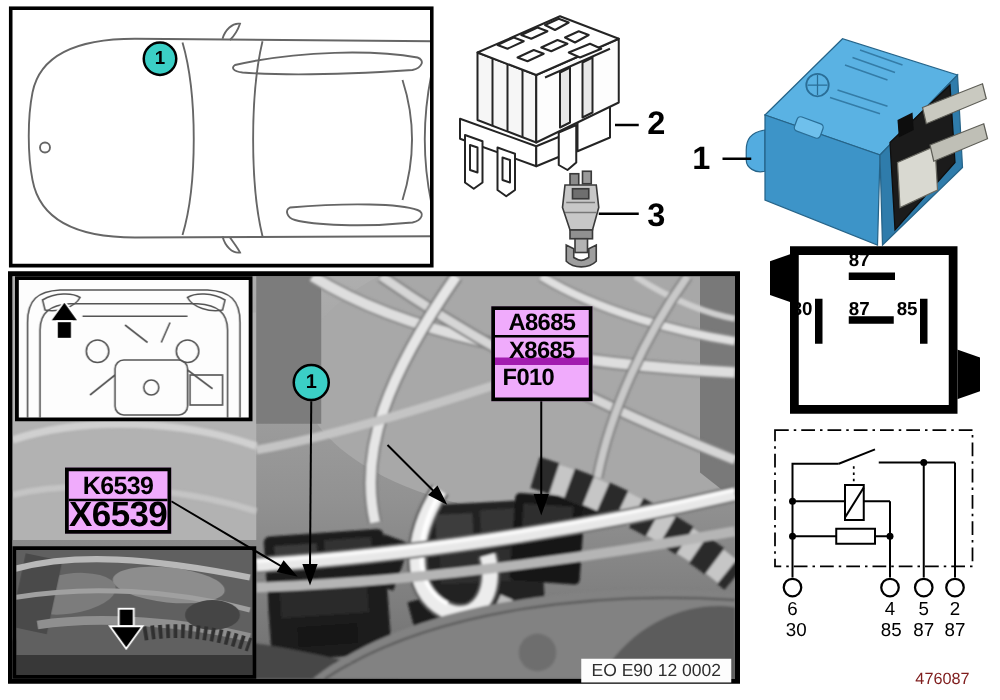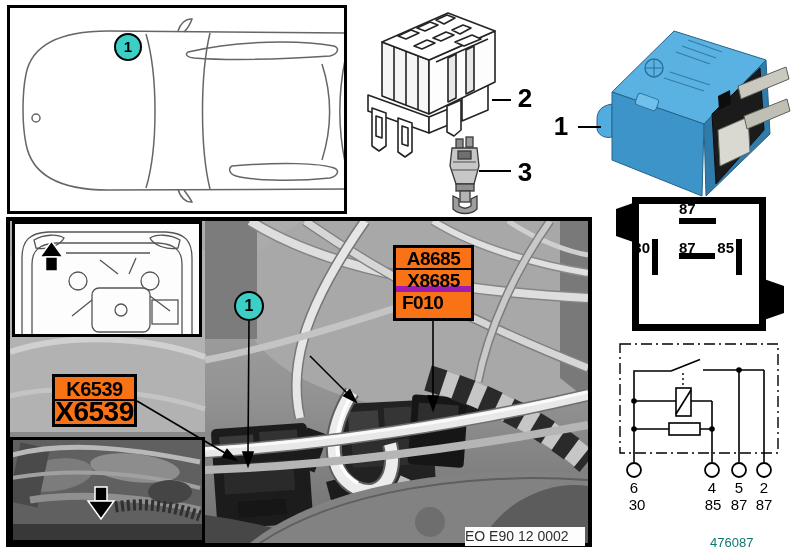--- a/index.html
+++ b/index.html
@@ -5,21 +5,21 @@
   html,body{margin:0;padding:0;background:#ffffff;}
   *{box-sizing:border-box;}
   #stage{position:relative;width:800px;height:560px;background:#fff;overflow:hidden;
          font-family:"Liberation Sans", sans-serif;color:#000;}
   .abs{position:absolute;}
   svg{display:block;}
   .frame{position:absolute;border:3px solid #000;background:transparent;}
   .callout{position:absolute;border:2px solid #000;border-radius:50%;
            background:var(--callout,#3BCFC6);font-weight:bold;text-align:center;}
   .big-num{position:absolute;font-size:26px;font-weight:bold;text-align:center;line-height:28px;}
-  .lbl-box{position:absolute;background:#f97316;border:3px solid #000;}
+  .lbl-box{position:absolute;background:#f0abfc;border:3px solid #000;}
   .lbl-row{font-weight:bold;text-align:center;letter-spacing:-0.5px;}
   .pin-txt{position:absolute;font-size:15px;font-weight:bold;line-height:16px;}
   .sch-txt{position:absolute;font-size:15px;line-height:16px;text-align:center;width:28px;}
   .bar{position:absolute;background:#000;}
 </style>
 </head>
 <body>
 
 <div id="stage">
 
@@ -290,16 +290,16 @@
   <div class="lbl-row" style="height:24px;font-size:20px;line-height:24px;border-bottom:2px solid #000">K6539</div>
   <div class="lbl-row" style="height:21px;font-size:28px;line-height:22px">X6539</div>
 </div>
 <div class="lbl-box" style="left:393px;top:245px;width:81px;height:76px">
   <div class="lbl-row" style="height:22px;font-size:19px;line-height:22px;border-bottom:2px solid #000">A8685</div>
   <div class="lbl-row" style="height:22px;font-size:19px;line-height:22px;border-bottom:6px solid #a21caf">X8685</div>
   <div class="lbl-row" style="height:22px;font-size:19px;line-height:22px;text-align:left;padding-left:6px">F010</div>
 </div>
 
 <div class="abs" style="left:465px;top:527px;width:120px;height:19px;background:#fdfdfd;font-size:14px;
-     line-height:19px;text-align:left;color:#2e2e2e">EO E90 12 0002</div>
-<div class="abs" style="left:710px;top:535px;width:88px;font-size:13px;text-align:left;color:#0f766e">476087</div>
+     line-height:19px;text-align:center;color:#2e2e2e">EO E90 12 0002</div>
+<div class="abs" style="left:710px;top:535px;width:88px;font-size:13px;text-align:center;color:#7f1d1d">476087</div>
 
 </div>
 
 </body></html>

